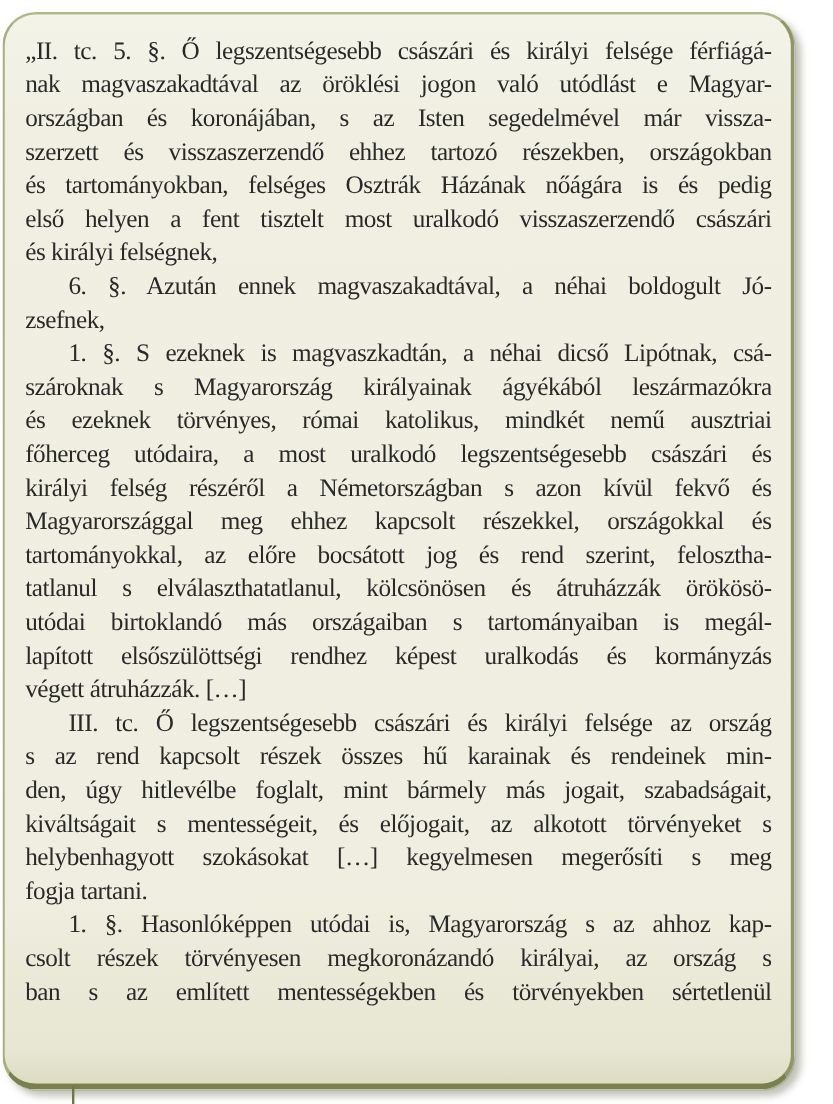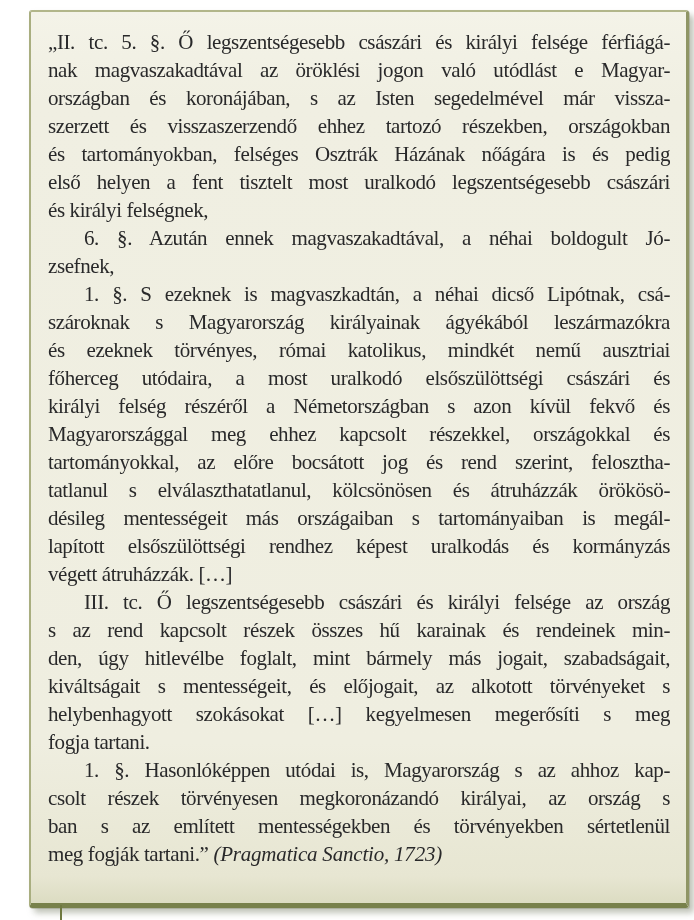--- a/index.html
+++ b/index.html
@@ -12,31 +12,31 @@
   }
   .page {
     position: relative;
     width: 694px;
     height: 920px;
     background: #ffffff;
     overflow: hidden;
   }
   .doc-box {
     position: absolute;
-    left: 29px;
+    left: 2px;
     top: 10px;
     width: 660px;
     height: 898px;
     box-sizing: border-box;
     background: linear-gradient(180deg, #f4f3e8 0%, #f0efe2 10%, #efeee0 82%, #e7e6d2 97%, #dcdcc2 100%);
     border-top: 2px solid #b2b68a;
     border-left: 2px solid #a9ae80;
     border-right: 3px solid #8f9565;
     border-bottom: 5px solid #78814b;
-    border-radius: 3px;
+    border-radius: 28px;
     box-shadow: 5px 5px 6px rgba(140, 146, 126, 0.55), 1px 1px 0 rgba(120,128,90,0.35);
   }
   .text-area {
     position: absolute;
     left: 17px;
     top: 16px;
     right: 16px;
     color: #29292a;
   }
   .line {
@@ -74,41 +74,40 @@
 <body>
 
 <div class="page">
   <div class="doc-box">
     <div class="text-area">
         <div class="line">„II. tc. 5. §. Ő legszentségesebb császári és királyi felsége férfiágá-</div>
         <div class="line">nak magvaszakadtával az öröklési jogon való utódlást e Magyar-</div>
         <div class="line">országban és koronájában, s az Isten segedelmével már vissza-</div>
         <div class="line">szerzett és visszaszerzendő ehhez tartozó részekben, országokban</div>
         <div class="line">és tartományokban, felséges Osztrák Házának nőágára is és pedig</div>
-        <div class="line">első helyen a fent tisztelt most uralkodó legszentségesebb császári</div>
+        <div class="line">első helyen a fent tisztelt most uralkodó visszaszerzendő császári</div>
         <div class="line last">és királyi felségnek,</div>
         <div class="line indent">6. §. Azután ennek magvaszakadtával, a néhai boldogult Jó-</div>
         <div class="line last">zsefnek,</div>
         <div class="line indent">1. §. S ezeknek is magvaszkadtán, a néhai dicső Lipótnak, csá-</div>
         <div class="line">szároknak s Magyarország királyainak ágyékából leszármazókra</div>
         <div class="line">és ezeknek törvényes, római katolikus, mindkét nemű ausztriai</div>
-        <div class="line">főherceg utódaira, a most uralkodó elsőszülöttségi császári és</div>
+        <div class="line">főherceg utódaira, a most uralkodó legszentségesebb császári és</div>
         <div class="line">királyi felség részéről a Németországban s azon kívül fekvő és</div>
         <div class="line">Magyarországgal meg ehhez kapcsolt részekkel, országokkal és</div>
         <div class="line">tartományokkal, az előre bocsátott jog és rend szerint, felosztha-</div>
         <div class="line">tatlanul s elválaszthatatlanul, kölcsönösen és átruházzák örökösö-</div>
-        <div class="line">désileg mentességeit más országaiban s tartományaiban is megál-</div>
+        <div class="line">utódai birtoklandó más országaiban s tartományaiban is megál-</div>
         <div class="line">lapított elsőszülöttségi rendhez képest uralkodás és kormányzás</div>
         <div class="line last">végett átruházzák. […]</div>
         <div class="line indent">III. tc. Ő legszentségesebb császári és királyi felsége az ország</div>
         <div class="line">s az rend kapcsolt részek összes hű karainak és rendeinek min-</div>
         <div class="line">den, úgy hitlevélbe foglalt, mint bármely más jogait, szabadságait,</div>
         <div class="line">kiváltságait s mentességeit, és előjogait, az alkotott törvényeket s</div>
         <div class="line">helybenhagyott szokásokat […] kegyelmesen megerősíti s meg</div>
         <div class="line last">fogja tartani.</div>
         <div class="line indent">1. §. Hasonlóképpen utódai is, Magyarország s az ahhoz kap-</div>
         <div class="line">csolt részek törvényesen megkoronázandó királyai, az ország s</div>
         <div class="line">ban s az említett mentességekben és törvényekben sértetlenül</div>
-        <div class="line last">meg fogják tartani.” <i>(Pragmatica Sanctio, 1723)</i></div>
       </div>
   </div>
   <div class="cropped-border-line"></div>
 </div>
 
 </body></html>

